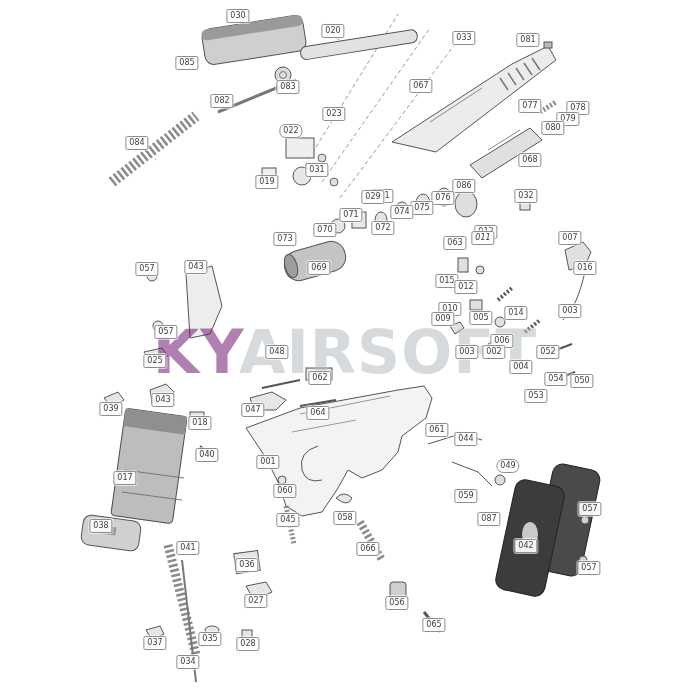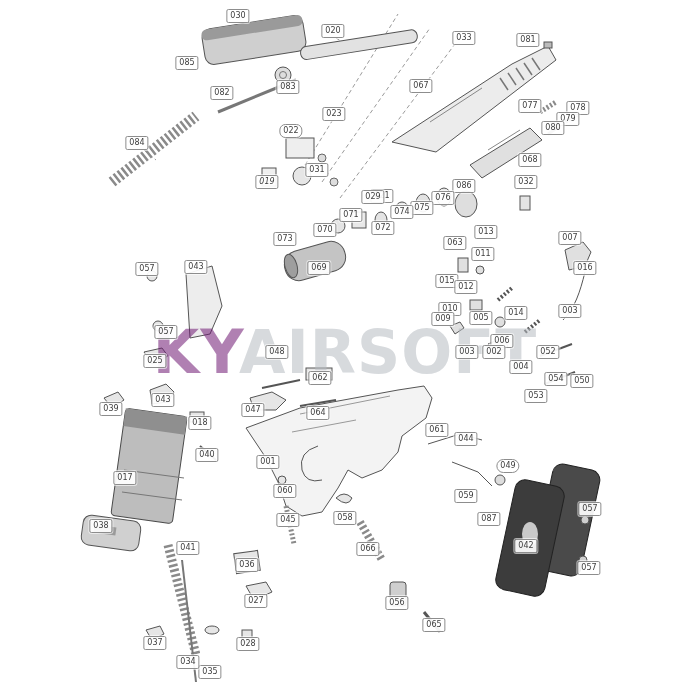--- a/index.html
+++ b/index.html
@@ -182,47 +182,47 @@
     <span class="ky">KY</span><span class="airsoft">AIRSOFT</span>
   </div>
 
   <div>
       <div class="part-label" style="left: 238px; top: 16px;">030</div>
       <div class="part-label" style="left: 333px; top: 31px;">020</div>
       <div class="part-label" style="left: 528px; top: 12px; margin-top: 28px;">081</div>
       <div class="part-label" style="left: 464px; top: 38px;">033</div>
       <div class="part-label" style="left: 187px; top: 63px;">085</div>
       <div class="part-label" style="left: 288px; top: 87px;">083</div>
-      <div class="part-label" style="left: 222px; top: 93px;">082</div>
+      <div class="part-label" style="left: 222px; top: 101px;">082</div>
       <div class="part-label" style="left: 421px; top: 86px;">067</div>
       <div class="part-label" style="left: 530px; top: 106px;">077</div>
       <div class="part-label" style="left: 578px; top: 108px;">078</div>
       <div class="part-label" style="left: 568px; top: 119px;">079</div>
       <div class="part-label" style="left: 553px; top: 128px;">080</div>
       <div class="part-label" style="left: 334px; top: 114px;">023</div>
       <div class="part-label" style="left: 291px; top: 131px; border-radius: 6px;">022</div>
       <div class="part-label" style="left: 137px; top: 143px;">084</div>
       <div class="part-label" style="left: 530px; top: 160px;">068</div>
       <div class="part-label" style="left: 317px; top: 170px;">031</div>
-      <div class="part-label" style="left: 267px; top: 182px; font-style: italic;">019</div>
+      <div class="part-label" style="left: 267px; top: 182px;">019</div>
       <div class="part-label" style="left: 464px; top: 186px;">086</div>
-      <div class="part-label" style="left: 526px; top: 182px;">032</div>
+      <div class="part-label" style="left: 526px; top: 196px;">032</div>
       <div class="part-label" style="left: 334px; top: 196px; margin-left: 48px;">021</div>
       <div class="part-label" style="left: 373px; top: 197px;">029</div>
       <div class="part-label" style="left: 443px; top: 198px;">076</div>
       <div class="part-label" style="left: 422px; top: 208px;">075</div>
       <div class="part-label" style="left: 402px; top: 212px;">074</div>
       <div class="part-label" style="left: 351px; top: 215px;">071</div>
       <div class="part-label" style="left: 383px; top: 228px;">072</div>
       <div class="part-label" style="left: 325px; top: 230px;">070</div>
       <div class="part-label" style="left: 285px; top: 239px;">073</div>
       <div class="part-label" style="left: 486px; top: 232px;">013</div>
       <div class="part-label" style="left: 570px; top: 238px;">007</div>
       <div class="part-label" style="left: 455px; top: 243px;">063</div>
-      <div class="part-label" style="left: 483px; top: 254px;">011</div>
+      <div class="part-label" style="left: 483px; top: 238px; font-style: italic;">011</div>
       <div class="part-label" style="left: 319px; top: 268px;">069</div>
       <div class="part-label" style="left: 147px; top: 269px;">057</div>
       <div class="part-label" style="left: 196px; top: 267px;">043</div>
       <div class="part-label" style="left: 585px; top: 268px;">016</div>
       <div class="part-label" style="left: 447px; top: 281px;">015</div>
       <div class="part-label" style="left: 466px; top: 287px;">012</div>
       <div class="part-label" style="left: 450px; top: 309px;">010</div>
       <div class="part-label" style="left: 516px; top: 313px;">014</div>
       <div class="part-label" style="left: 570px; top: 311px;">003</div>
       <div class="part-label" style="left: 481px; top: 318px;">005</div>
@@ -258,19 +258,19 @@
       <div class="part-label" style="left: 345px; top: 518px;">058</div>
       <div class="part-label" style="left: 101px; top: 526px;">038</div>
       <div class="part-label" style="left: 526px; top: 546px;">042</div>
       <div class="part-label" style="left: 188px; top: 548px;">041</div>
       <div class="part-label" style="left: 368px; top: 549px;">066</div>
       <div class="part-label" style="left: 247px; top: 565px;">036</div>
       <div class="part-label" style="left: 589px; top: 568px;">057</div>
       <div class="part-label" style="left: 256px; top: 601px;">027</div>
       <div class="part-label" style="left: 397px; top: 603px;">056</div>
       <div class="part-label" style="left: 434px; top: 625px;">065</div>
-      <div class="part-label" style="left: 210px; top: 672px;">035</div>
+      <div class="part-label" style="left: 210px; top: 639px;">035</div>
       <div class="part-label" style="left: 155px; top: 643px;">037</div>
       <div class="part-label" style="left: 248px; top: 644px;">028</div>
       <div class="part-label" style="left: 188px; top: 662px;">034</div>
     </div>
 
 </div>
 
 </body></html>

